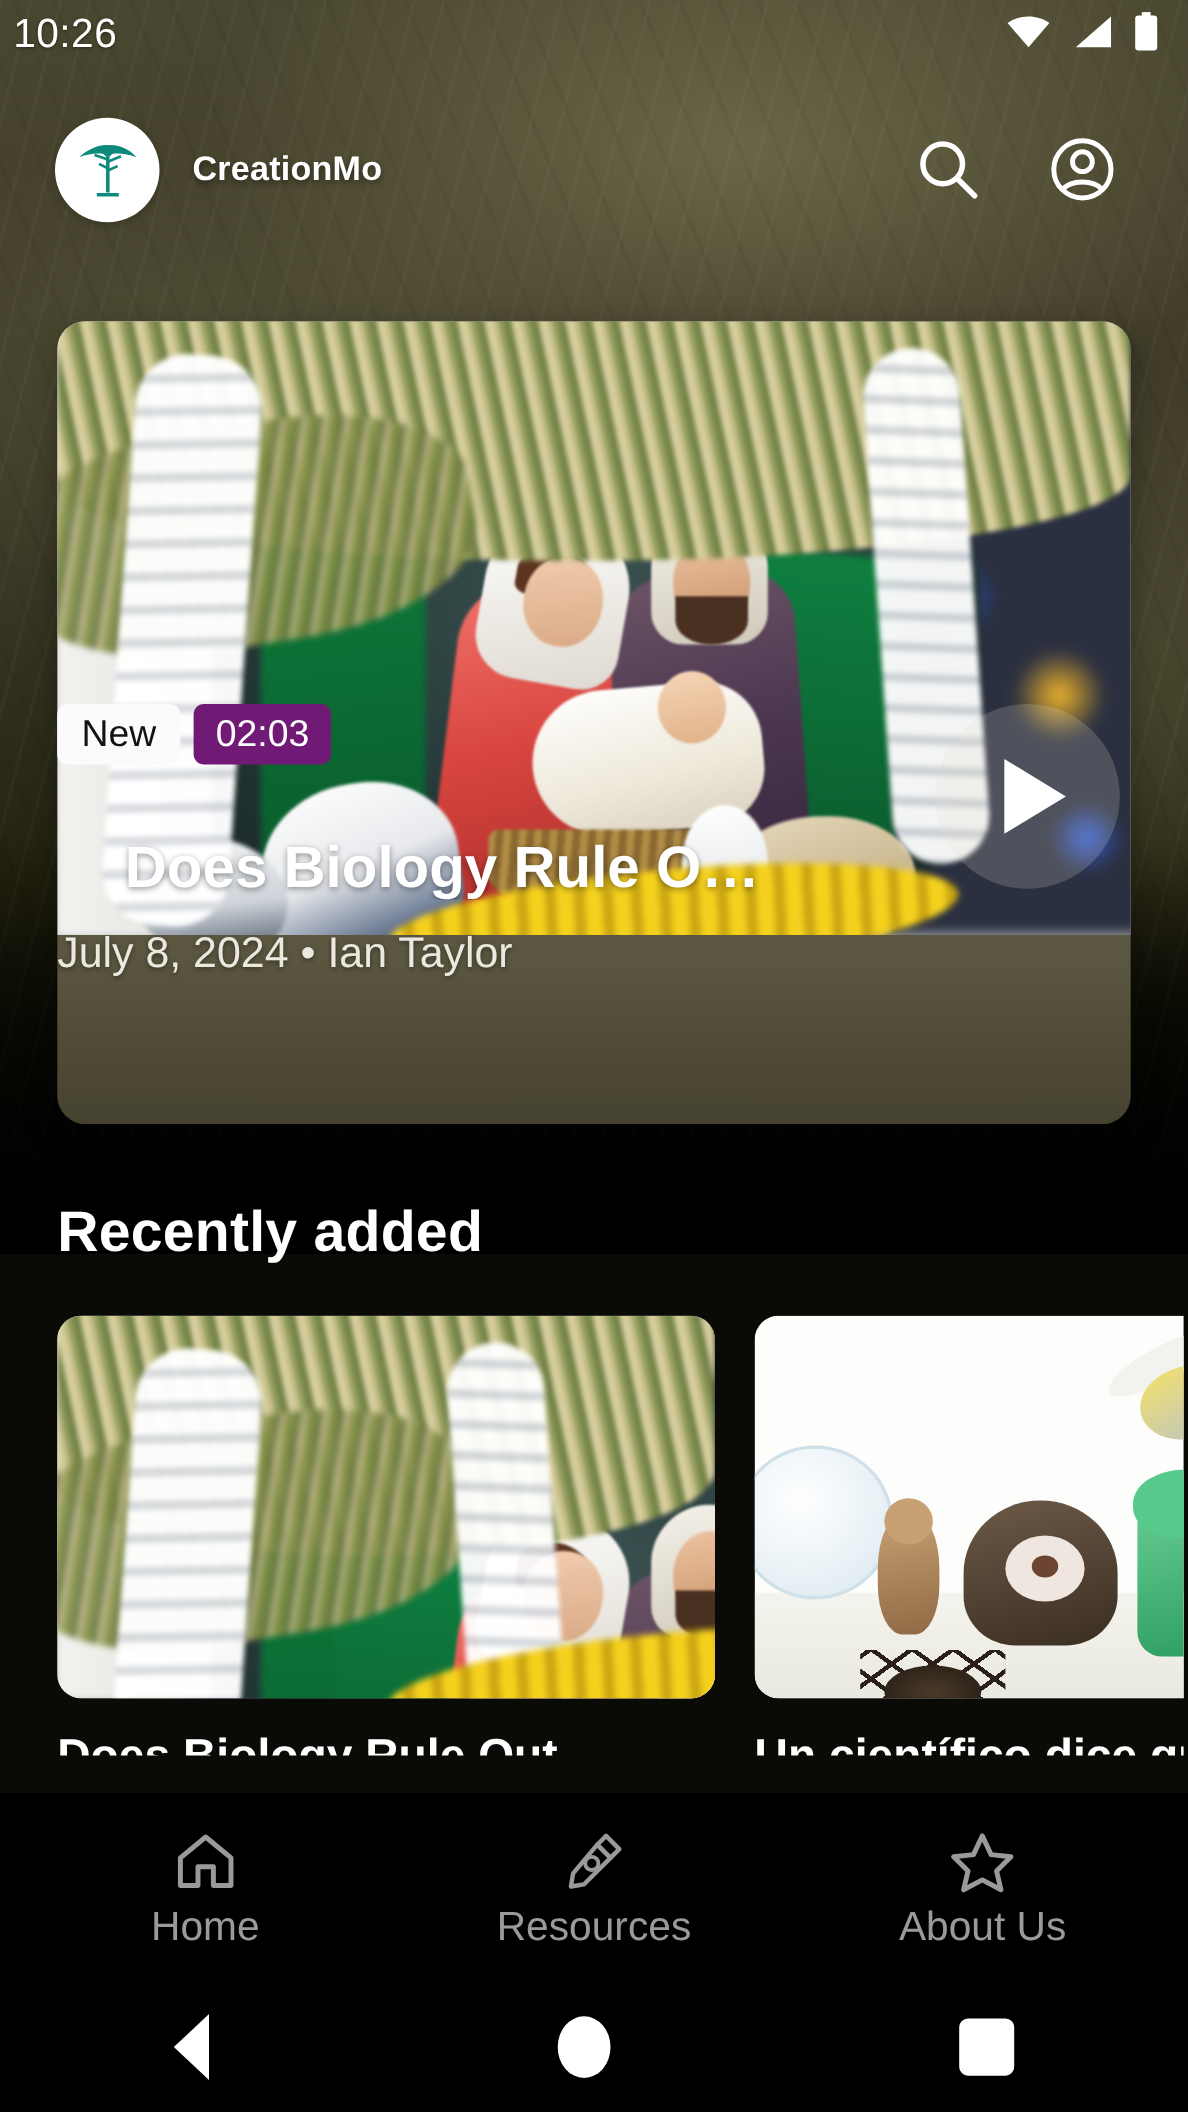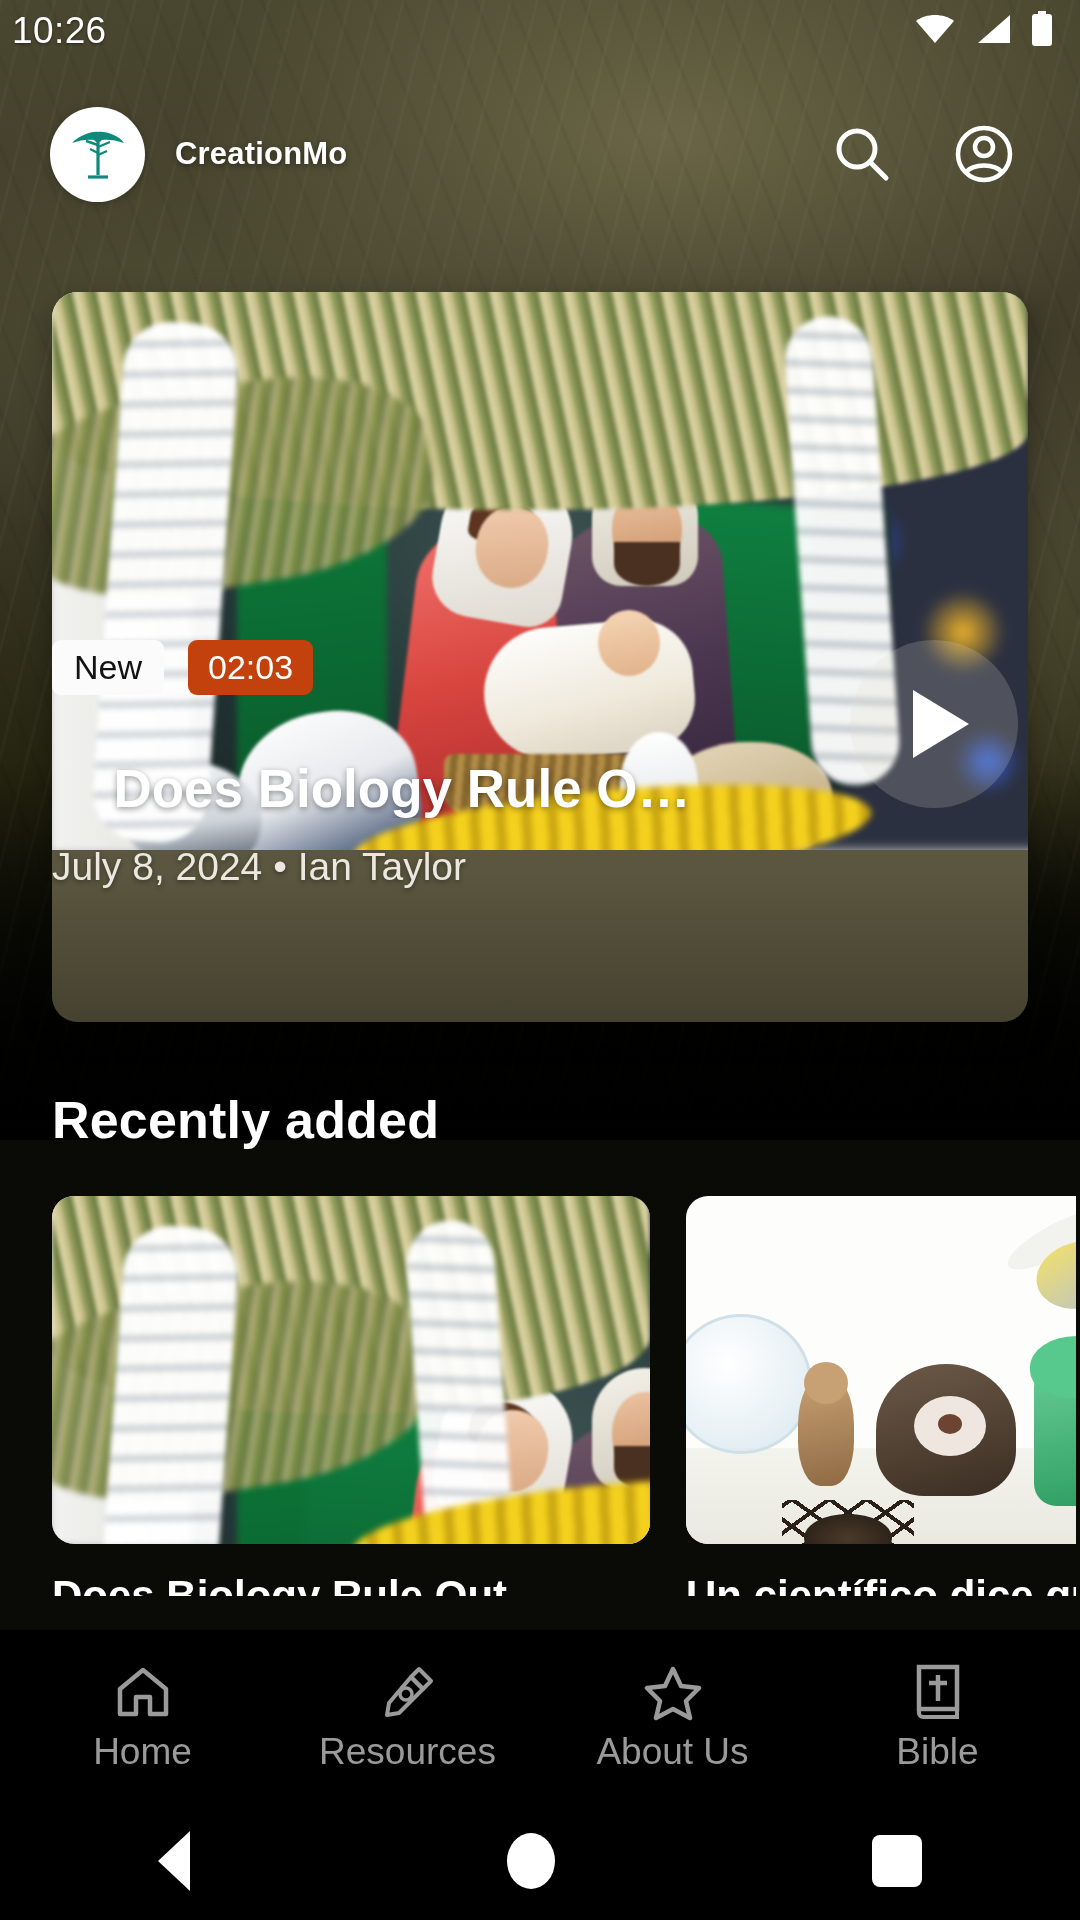--- a/index.html
+++ b/index.html
@@ -92,29 +92,29 @@
   .featured-meta{
     position:absolute; left:0; top:558px; width:976px; height:172px;
     background:#5a563f;
   }
   .featured-overlay{
     position:absolute; left:0; bottom:0; width:976px; height:150px;
     background:linear-gradient(180deg, rgba(0,0,0,0) 0%, rgba(30,28,18,.35) 100%);
   }
   .badges{
     position:absolute; left:52px; top:640px;
-    display:flex; align-items:center; gap:24px; z-index:7;
+    display:flex; align-items:center; gap:12px; z-index:7;
   }
   .badge-new{
     background:#fbfbfb; color:#121212;
     font-size:34px; font-weight:400;
     padding:8px 22px; border-radius:9px; line-height:1.15;
   }
   .badge-dur{
-    background:#c2410c; color:#fff;
+    background:#701a75; color:#fff;
     font-size:34px; font-weight:400;
     padding:8px 20px; border-radius:9px; line-height:1.15;
   }
   .featured-title{
     position:absolute; left:52px; top:760px; width:700px;
     color:#fff; font-size:53px; font-weight:bold; line-height:1.1;
     white-space:nowrap; overflow:hidden;
     text-shadow:0 2px 6px rgba(0,0,0,.4);
     z-index:7;
     text-align:center;
@@ -571,30 +571,20 @@
 
     <div class="navitem">
       <div class="navicon">
         <svg width="60" height="58" viewBox="0 0 60 58">
           <path d="M30 6 L38 23 L56 25 L43 38 L47 55 L30 46 L13 55 L17 38 L4 25 L22 23 Z" stroke="#9a9a9a" stroke-width="4.5" fill="none" stroke-linejoin="round"></path>
         </svg>
       </div>
       <div class="navlabel">About Us</div>
     </div>
 
-    <div class="navitem">
-      <div class="navicon">
-        <svg width="54" height="58" viewBox="0 0 54 58">
-          <rect x="8" y="4" width="38" height="42" stroke="#9a9a9a" stroke-width="4.5" fill="none"></rect>
-          <path d="M27 12 L27 38 M18 20 L36 20" stroke="#9a9a9a" stroke-width="4.5"></path>
-          <path d="M8 46 L46 46 L46 54 L12 54 C9.8 54 8 52.2 8 50 Z" stroke="#9a9a9a" stroke-width="4" fill="none"></path>
-        </svg>
-      </div>
-      <div class="navlabel">Bible</div>
-    </div>
 
   </div>
 
   <div class="sysnav">
     <div class="sys-back"></div>
     <div class="sys-home"></div>
     <div class="sys-recent"></div>
   </div>
 
 </div>

